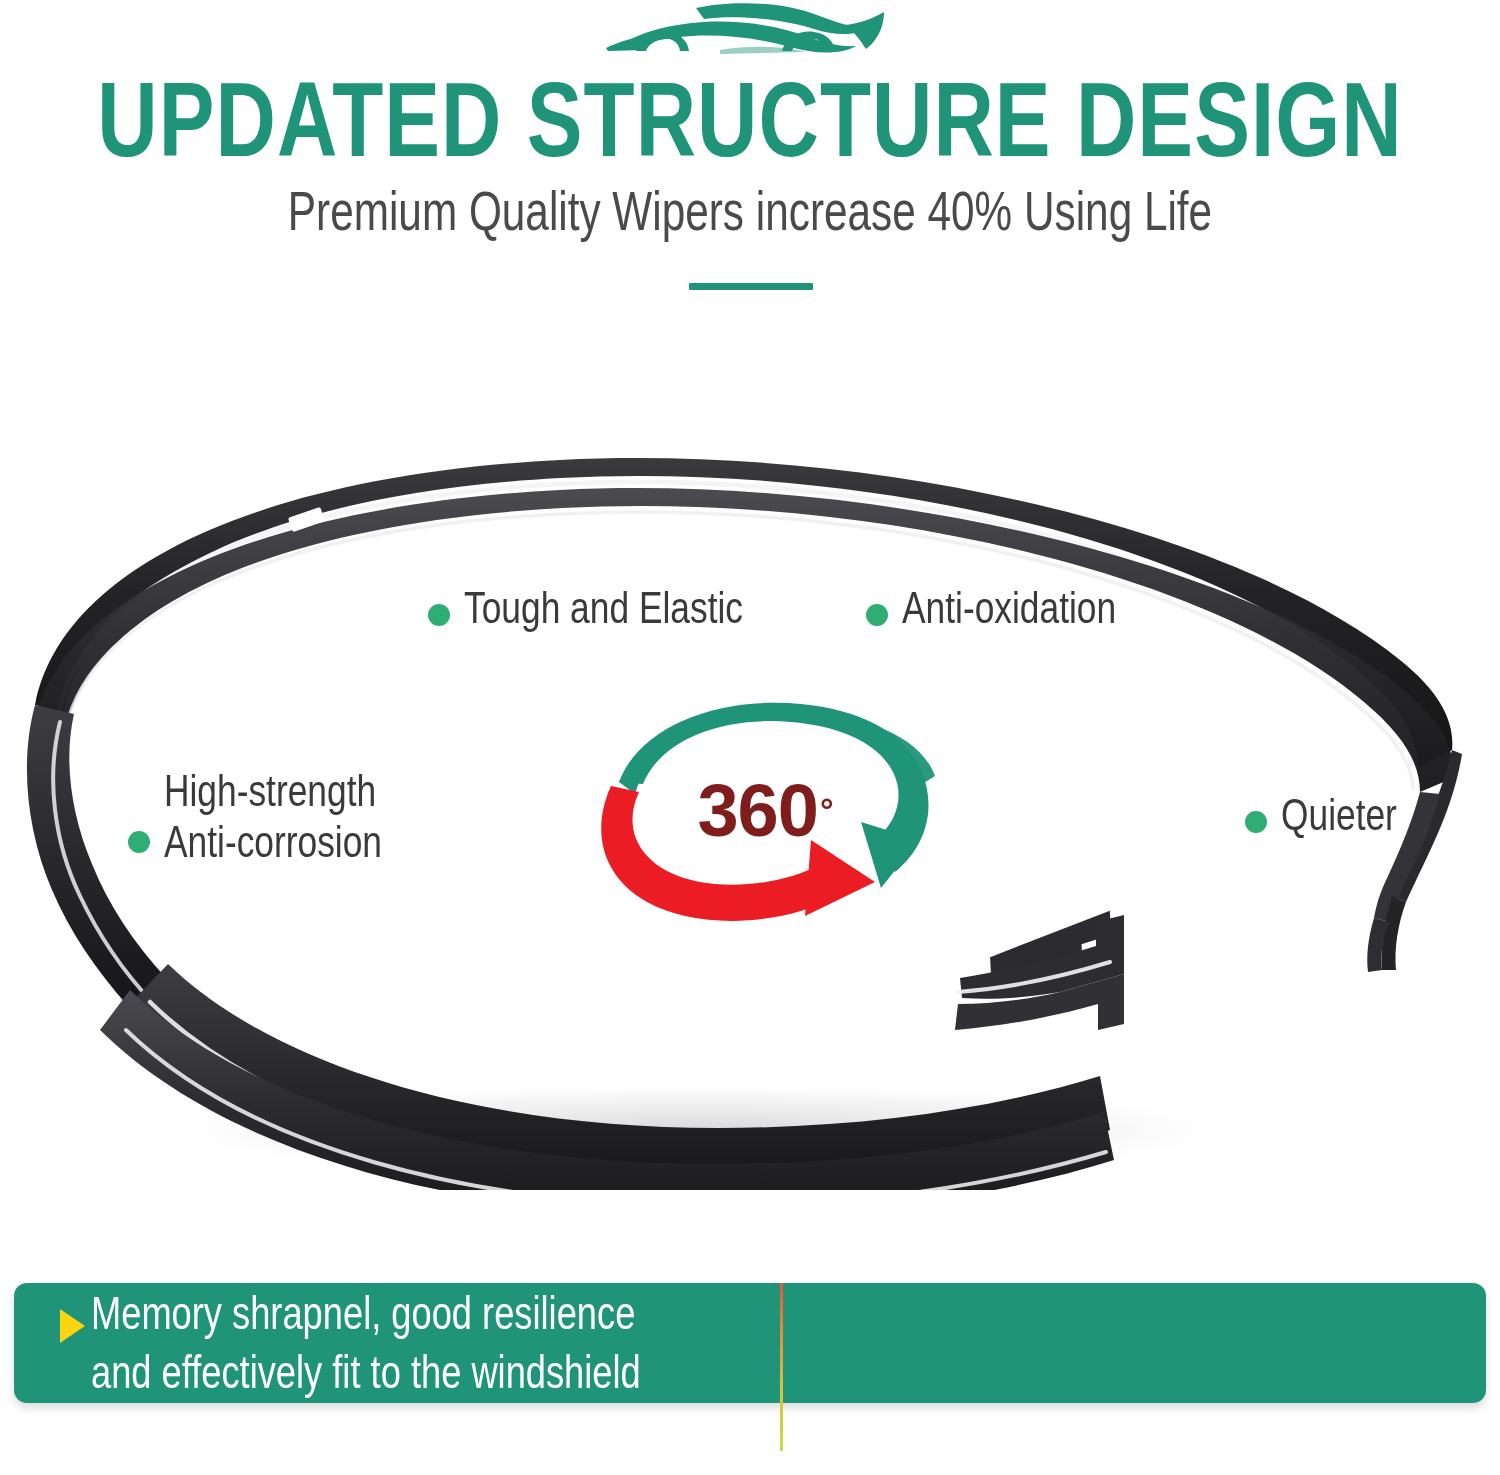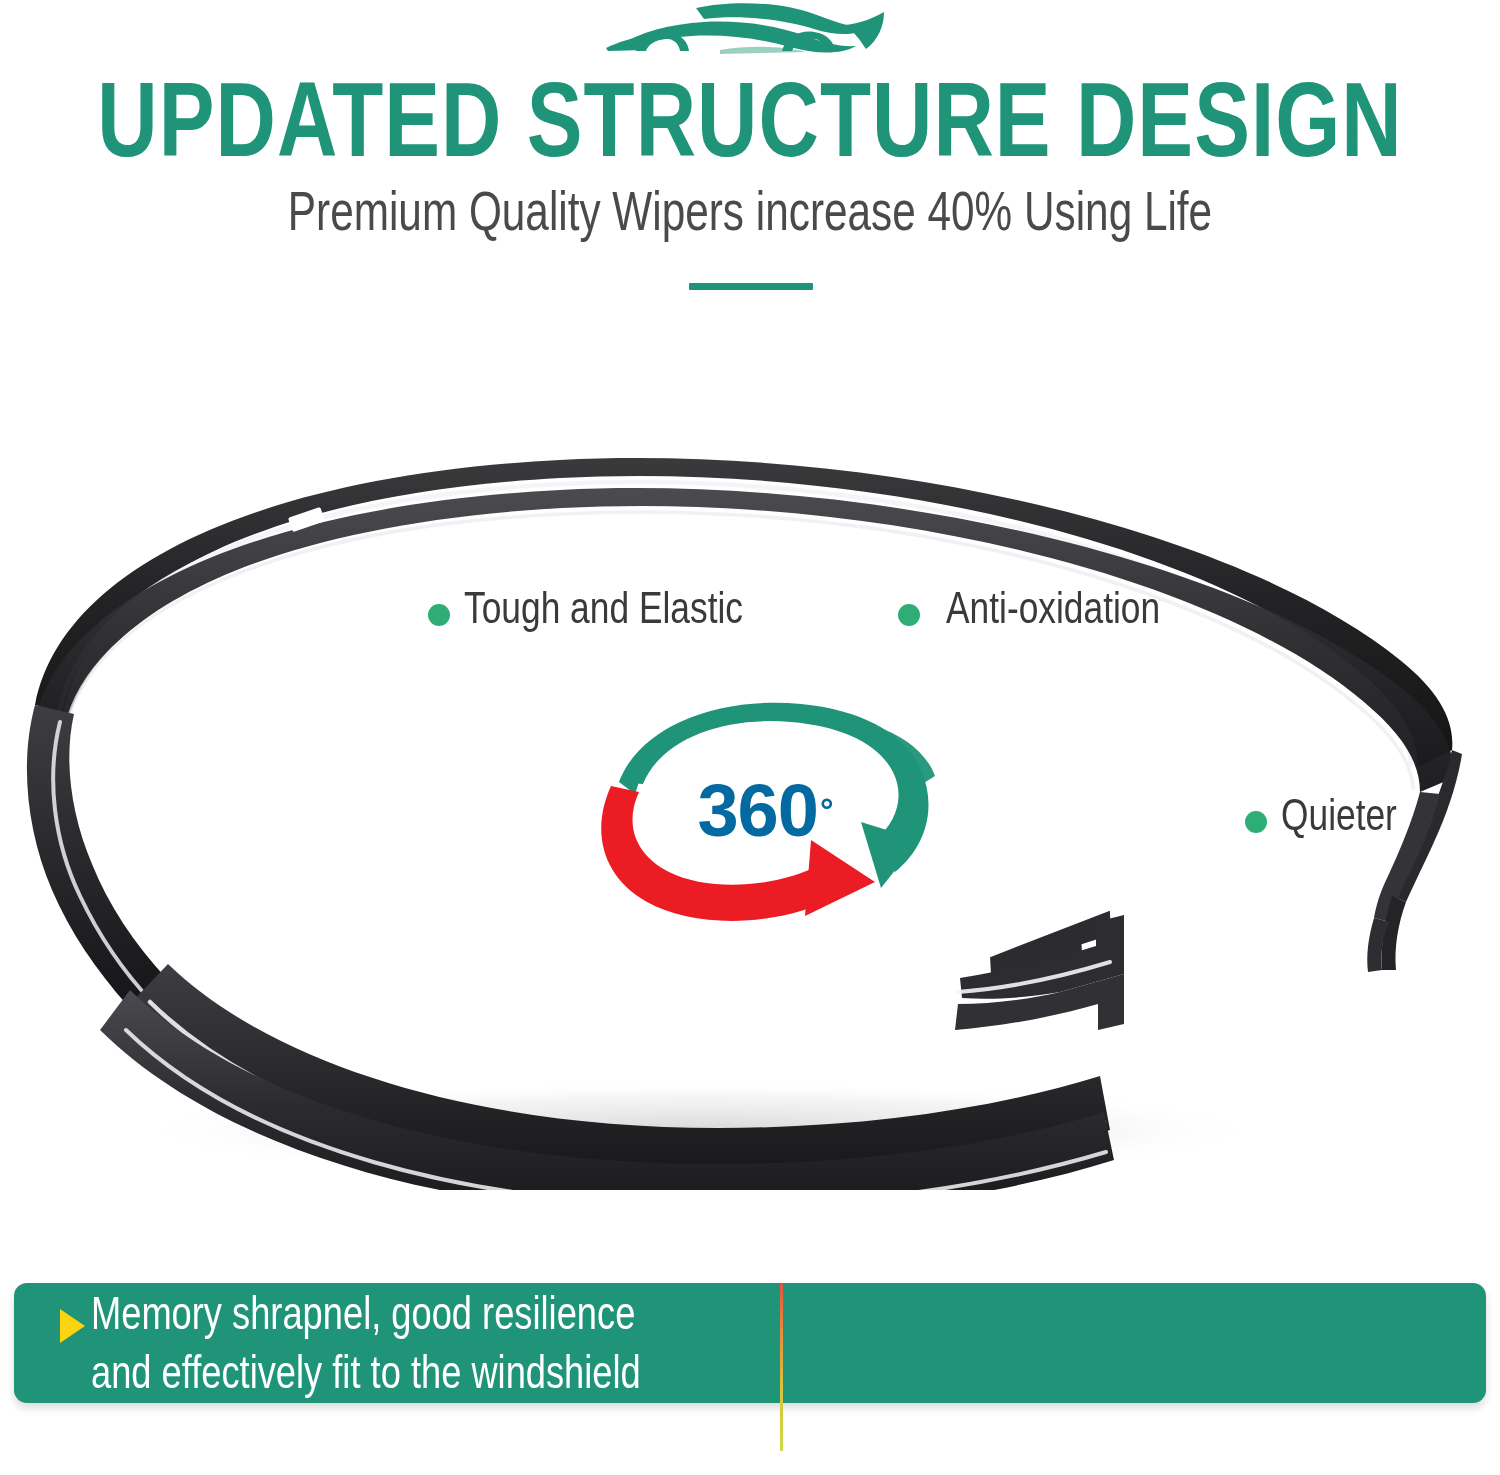--- a/index.html
+++ b/index.html
@@ -61,32 +61,32 @@
     width:22px;height:22px;border-radius:50%;
     background:#2eae74;flex:0 0 auto;margin-top:11px;margin-right:14px;
   }
   .feat-text{
     font-family:"Liberation Sans", sans-serif;
     font-size:38px;line-height:44px;color:#3a3a3a;
     transform:scale(0.93,1.16);transform-origin:0 0;
   }
   .feat-text .l2{display:block;}
   #feat-tough{left:428px;top:582px;}
-  #feat-anti{left:898px;top:582px;gap:12px;}
+  #feat-anti{left:866px;top:582px;}
   #feat-high{left:128px;top:765px;}
   #feat-quiet{left:1245px;top:789px;}
 
   
   .badge360{position:absolute;left:575px;top:690px;width:380px;height:240px;}
   .badge360 svg{position:absolute;left:0;top:0;}
   .badge-text{
     position:absolute;left:0;top:0;width:380px;height:240px;
     display:flex;align-items:center;justify-content:center;
     font-family:"Liberation Sans", sans-serif;
-    font-weight:bold;font-size:74px;color:#0369a1;
+    font-weight:bold;font-size:74px;color:#7f1d1d;
     letter-spacing:-1px;
     pointer-events:none;
   }
   .badge-text sup{font-size:34px;vertical-align:super;margin-left:2px;}
 
   
   .banner{
     position:absolute;left:14px;top:1283px;width:1472px;height:120px;
     background:#1f9478;border-radius:13px;
     box-shadow:0 5px 9px rgba(0,0,0,0.14);
@@ -274,20 +274,27 @@
   <div class="feat" id="feat-tough">
     <span class="dot"></span>
     <span class="feat-text">Tough and Elastic</span>
   </div>
 
   <div class="feat" id="feat-anti">
     <span class="dot"></span>
     <span class="feat-text">Anti-oxidation</span>
   </div>
 
+  <div class="feat" id="feat-high">
+    <span class="dot"></span>
+    <span class="feat-text">
+      <span>High-strength</span>
+      <span class="l2">Anti-corrosion</span>
+    </span>
+  </div>
 
   <div class="feat" id="feat-quiet">
     <span class="dot"></span>
     <span class="feat-text">Quieter</span>
   </div>
 
   <div class="badge360">
     <svg width="380" height="240" viewBox="0 0 380 240">
 
       <path d="M44 92

